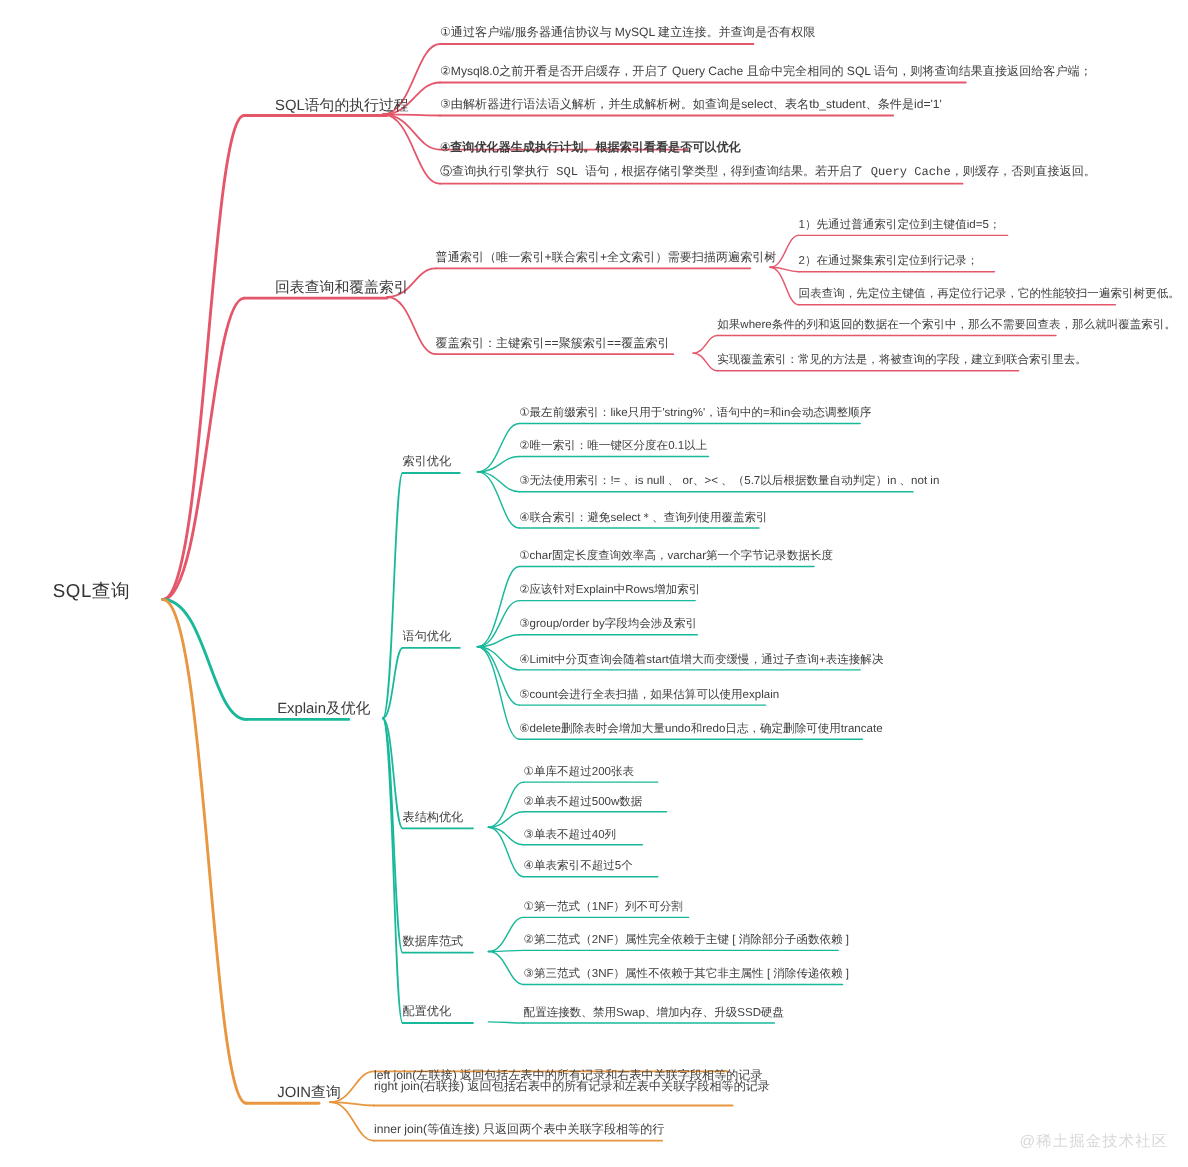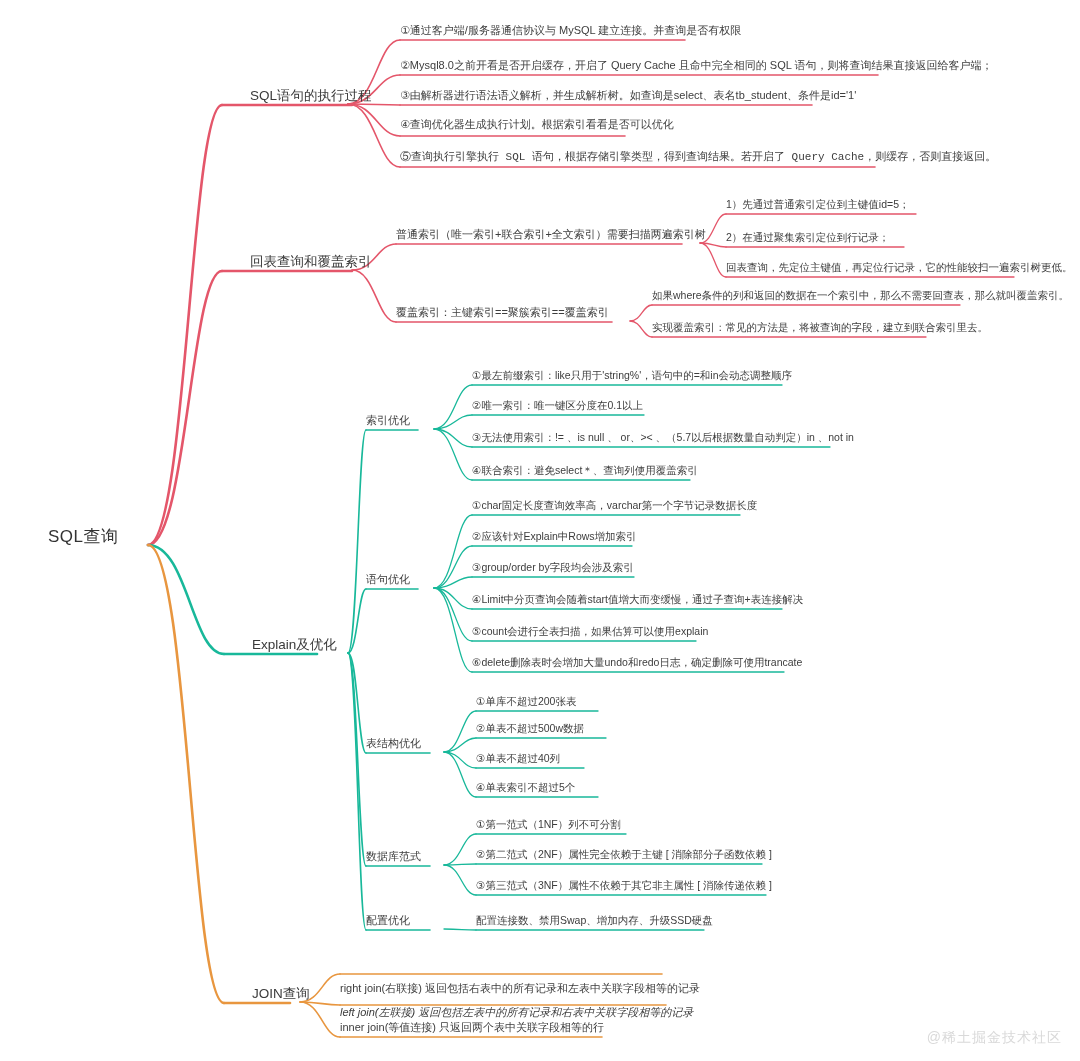--- a/index.html
+++ b/index.html
@@ -136,21 +136,21 @@
       <path d="M 300 1002 C 320.8 1002 323.2 1005 340 1005" fill="none" stroke="#e8963f" stroke-width="1.6" stroke-linecap="round" stroke-linejoin="round"></path>
       <path d="M 340 1037 L 602 1037" fill="none" stroke="#e8963f" stroke-width="1.6" stroke-linecap="round" stroke-linejoin="round"></path>
       <path d="M 300 1002 C 320.8 1002 323.2 1037 340 1037" fill="none" stroke="#e8963f" stroke-width="1.6" stroke-linecap="round" stroke-linejoin="round"></path>
     </svg>
   <div id="nodes-layer">
       <div class="node root" style="left: 48px; top: 537px;">SQL查询</div>
       <div class="node lvl1" style="left: 222px; top: 96px;">SQL语句的执行过程</div>
       <div class="node lvl2" style="left: 400px; top: 31px;">①通过客户端/服务器通信协议与 MySQL 建立连接。并查询是否有权限</div>
       <div class="node lvl2" style="left: 400px; top: 66px;">②Mysql8.0之前开看是否开启缓存，开启了 Query Cache 且命中完全相同的 SQL 语句，则将查询结果直接返回给客户端；</div>
       <div class="node lvl2" style="left: 400px; top: 96px;">③由解析器进行语法语义解析，并生成解析树。如查询是select、表名tb_student、条件是id='1'</div>
-      <div class="node lvl2" style="left: 400px; top: 125px;">④查询优化器生成执行计划。根据索引看看是否可以优化</div>
+      <div class="node lvl2" style="left: 400px; top: 135px; font-weight: bold;">④查询优化器生成执行计划。根据索引看看是否可以优化</div>
       <div class="node lvl2" style="left: 400px; top: 158px; font-family: Liberation Mono, monospace;">⑤查询执行引擎执行 SQL 语句，根据存储引擎类型，得到查询结果。若开启了 Query Cache，则缓存，否则直接返回。</div>
       <div class="node lvl1" style="left: 222px; top: 262px;">回表查询和覆盖索引</div>
       <div class="node lvl2" style="left: 396px; top: 235px;">普通索引（唯一索引+联合索引+全文索引）需要扫描两遍索引树</div>
       <div class="node lvl3" style="left: 726px; top: 205px;">1）先通过普通索引定位到主键值id=5；</div>
       <div class="node lvl3" style="left: 726px; top: 238px;">2）在通过聚集索引定位到行记录；</div>
       <div class="node lvl3" style="left: 726px; top: 268px;">回表查询，先定位主键值，再定位行记录，它的性能较扫一遍索引树更低。</div>
       <div class="node lvl2" style="left: 396px; top: 313px;">覆盖索引：主键索引==聚簇索引==覆盖索引</div>
       <div class="node lvl3" style="left: 652px; top: 296px;">如果where条件的列和返回的数据在一个索引中，那么不需要回查表，那么就叫覆盖索引。</div>
       <div class="node lvl3" style="left: 652px; top: 328px;">实现覆盖索引：常见的方法是，将被查询的字段，建立到联合索引里去。</div>
       <div class="node lvl1" style="left: 224px; top: 645px;">Explain及优化</div>
@@ -171,19 +171,19 @@
       <div class="node lvl3" style="left: 476px; top: 729px;">②单表不超过500w数据</div>
       <div class="node lvl3" style="left: 476px; top: 759px;">③单表不超过40列</div>
       <div class="node lvl3" style="left: 476px; top: 788px;">④单表索引不超过5个</div>
       <div class="node lvl2" style="left: 366px; top: 857px;">数据库范式</div>
       <div class="node lvl3" style="left: 476px; top: 825px;">①第一范式（1NF）列不可分割</div>
       <div class="node lvl3" style="left: 476px; top: 855px;">②第二范式（2NF）属性完全依赖于主键 [ 消除部分子函数依赖 ]</div>
       <div class="node lvl3" style="left: 476px; top: 886px;">③第三范式（3NF）属性不依赖于其它非主属性 [ 消除传递依赖 ]</div>
       <div class="node lvl2" style="left: 366px; top: 921px;">配置优化</div>
       <div class="node lvl3" style="left: 476px; top: 921px;">配置连接数、禁用Swap、增加内存、升级SSD硬盘</div>
       <div class="node lvl1" style="left: 224px; top: 994px;">JOIN查询</div>
-      <div class="node lvl2" style="left: 340px; top: 1013px; font-style: italic;">left join(左联接) 返回包括左表中的所有记录和右表中关联字段相等的记录</div>
+      <div class="node lvl2" style="left: 340px; top: 979px;">left join(左联接) 返回包括左表中的所有记录和右表中关联字段相等的记录</div>
       <div class="node lvl2" style="left: 340px; top: 989px;">right join(右联接) 返回包括右表中的所有记录和左表中关联字段相等的记录</div>
       <div class="node lvl2" style="left: 340px; top: 1028px;">inner join(等值连接) 只返回两个表中关联字段相等的行</div>
     </div>
 </div>
 
 <div class="watermark">@稀土掘金技术社区</div>
 
 </body></html>

